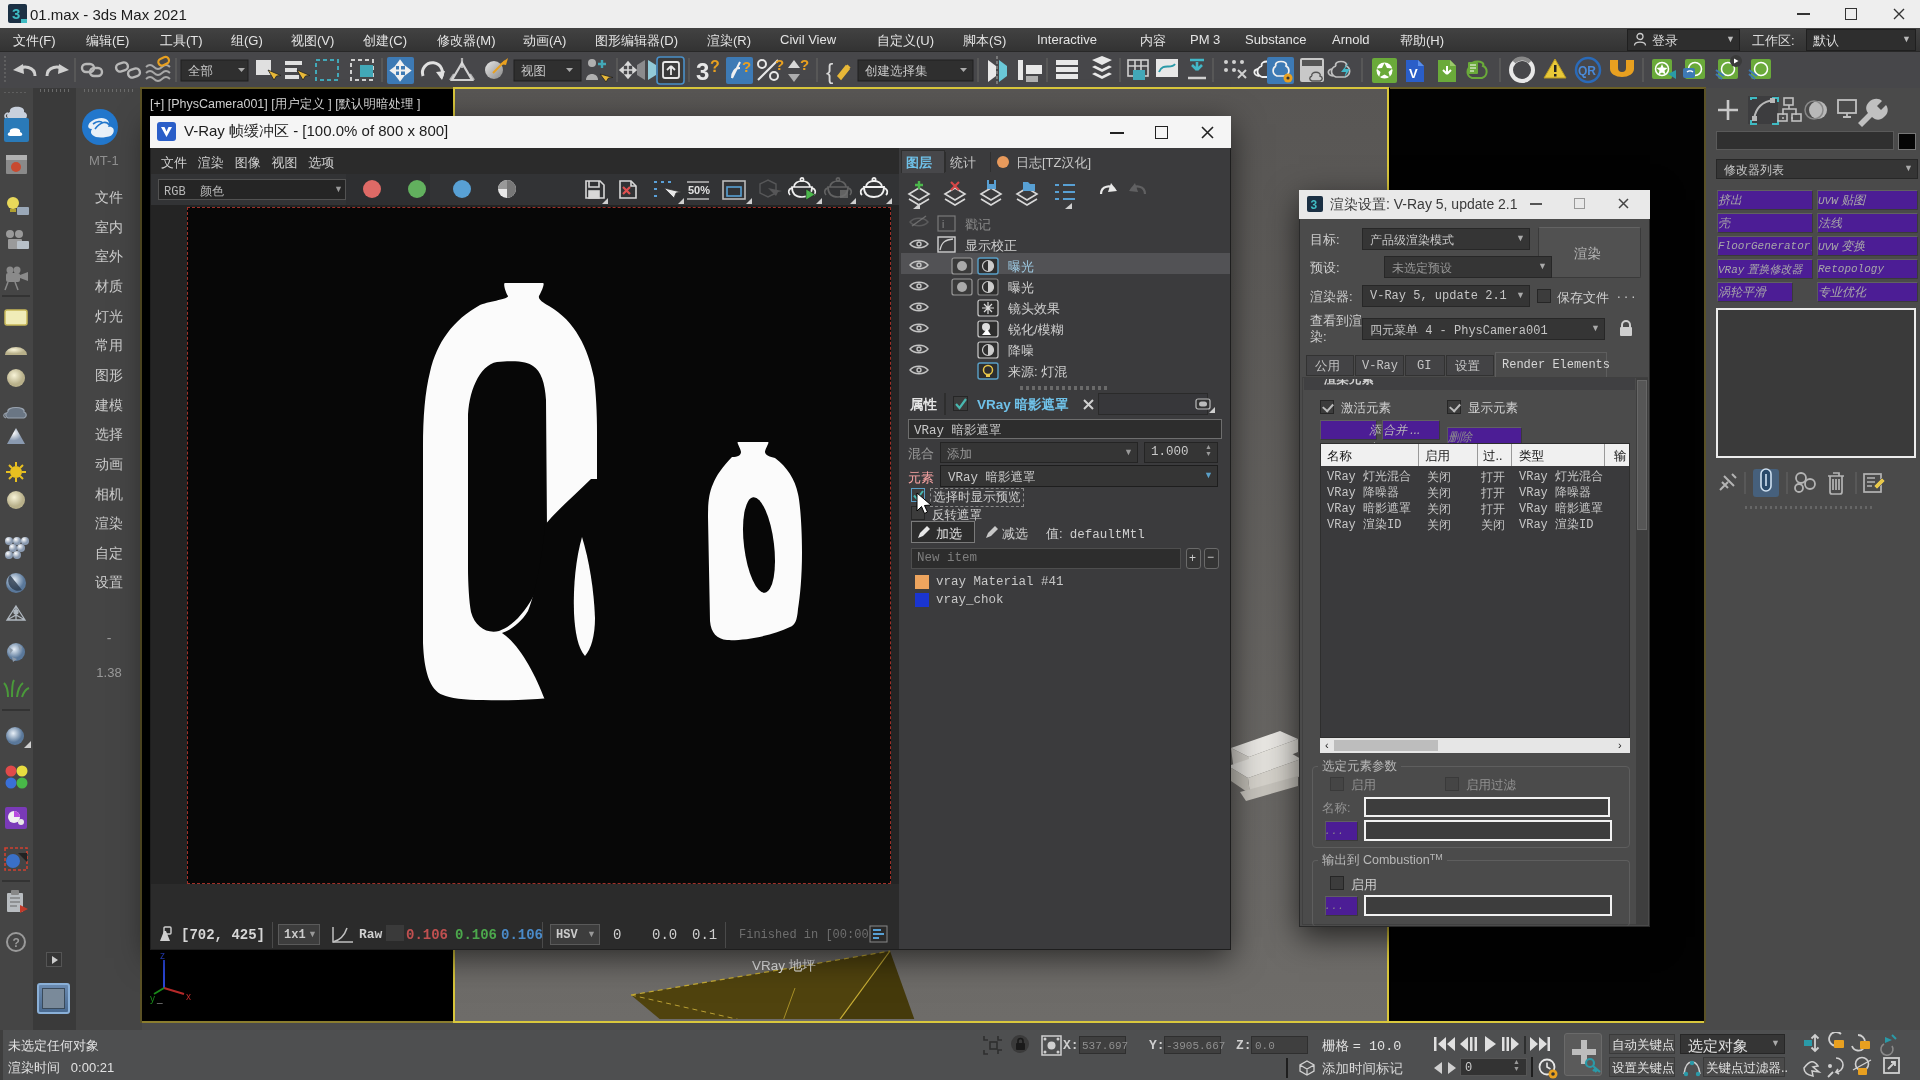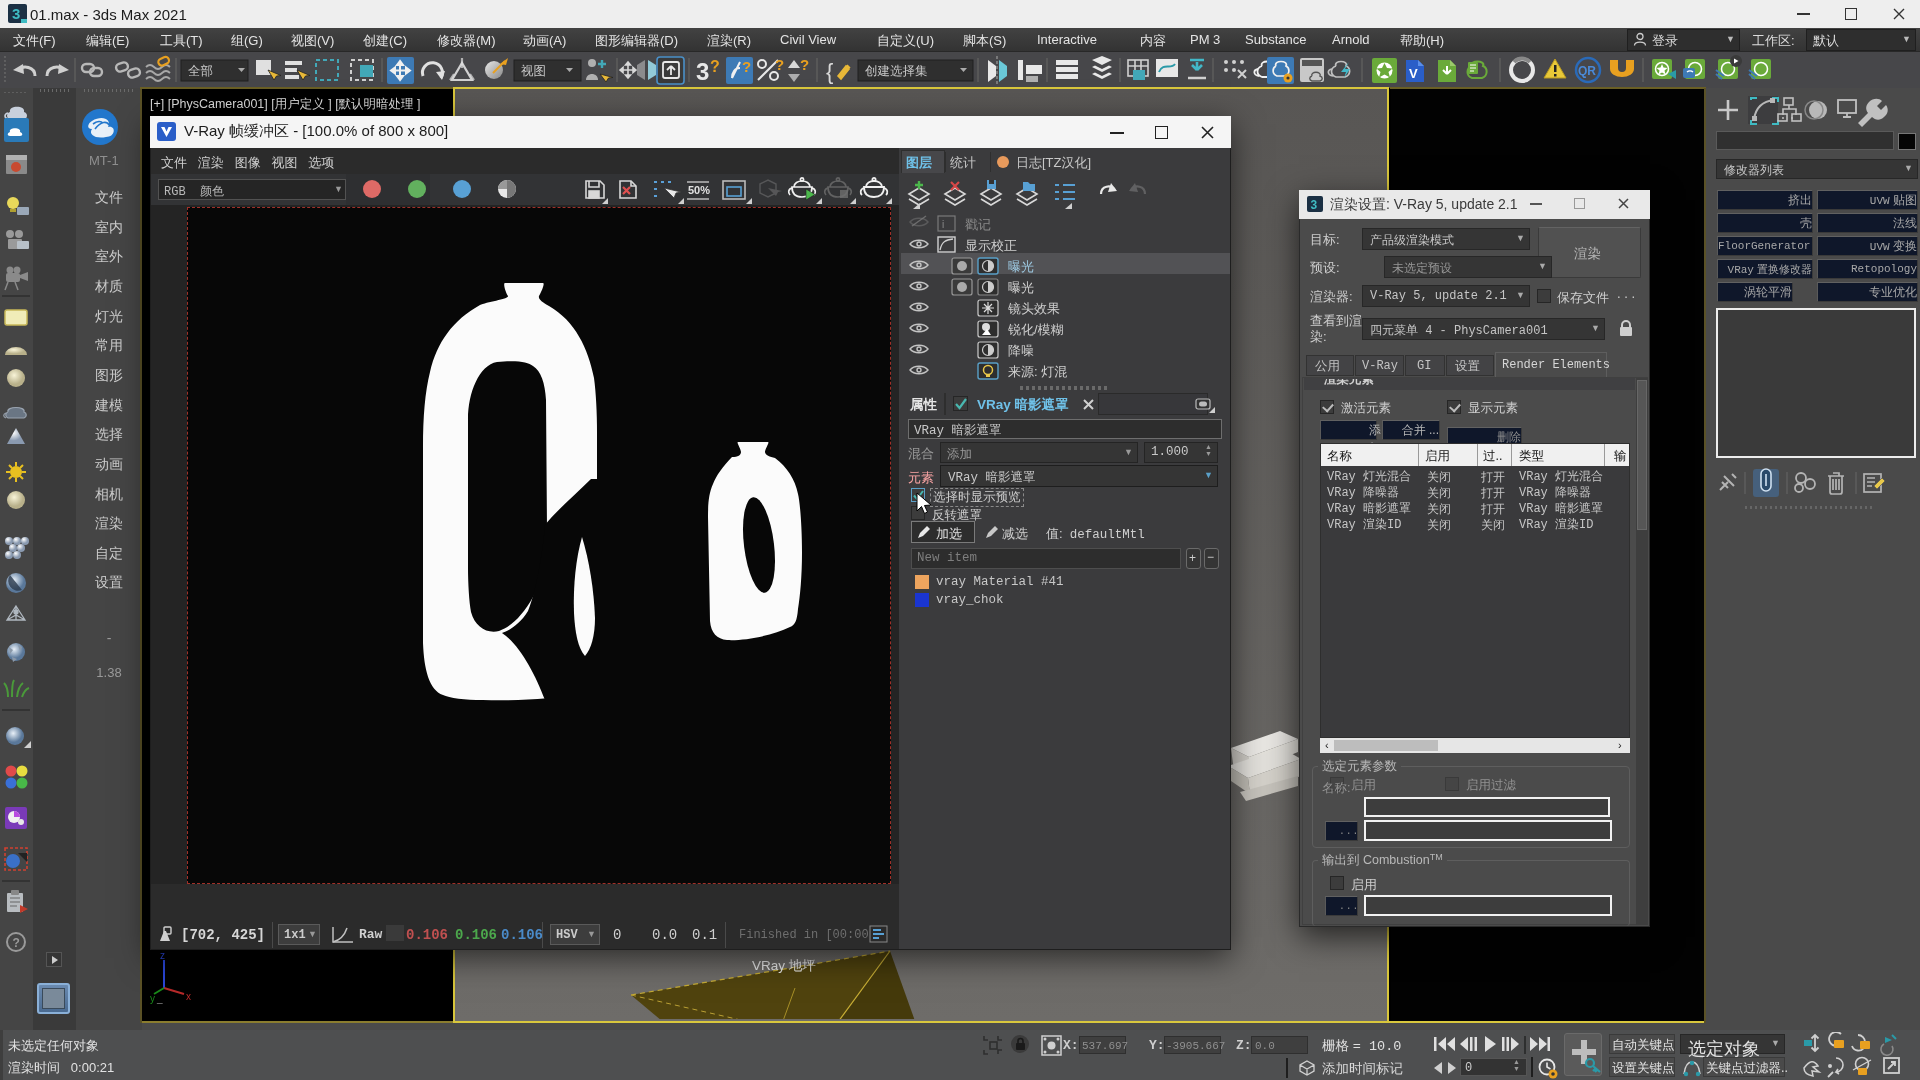--- a/index.html
+++ b/index.html
@@ -3,21 +3,21 @@
 <style>
 html,body{margin:0;padding:0;width:1920px;height:1080px;overflow:hidden;background:#4a4a4a;
 font-family:"Liberation Sans",sans-serif;-webkit-font-smoothing:antialiased;}
 *{box-sizing:border-box;}
 .abs{position:absolute;}
 .txt{white-space:nowrap;}
 .mono{font-family:"Liberation Mono",monospace;}
 .dd{position:absolute;background:#353535;border:1px solid #272727;color:#c6c6c6;font-size:12px;}
 .dd .lbl{position:absolute;left:7px;top:3px;white-space:nowrap;}
 .dd .ar{position:absolute;right:4px;top:4px;font-size:9px;color:#aaa;}
-.btn3{position:absolute;background:#0f172a;border:1px solid #3a3a3a;border-top-color:#616161;border-left-color:#5a5a5a;color:#b8b8b8;font-size:12px;text-align:right;}
+.btn3{position:absolute;background:#4c1d95;border:1px solid #3a3a3a;border-top-color:#616161;border-left-color:#5a5a5a;color:#b8b8b8;font-size:12px;text-align:left;font-style:italic;}
 .chk{position:absolute;width:14px;height:14px;background:#3c3c3c;border:1px solid #262626;}
 .chk.on:after{content:"";position:absolute;left:2px;top:2px;width:8px;height:5px;border-left:2.5px solid #bdbdbd;border-bottom:2.5px solid #bdbdbd;transform:rotate(-48deg);}
 .chk.dim{background:#454545;border-color:#3a3a3a;}
 .winp{position:absolute;background:#3d3d3d;border:2px solid #f2f2f2;}
 .grp{position:absolute;border:1px solid #5e5e5e;border-radius:4px;}
 .grpt{position:absolute;background:#4b4b4b;color:#b9b9b9;font-size:12.5px;padding:0 4px;white-space:nowrap;}
 </style></head>
 <body>
 
 <div class="abs" style="left:0;top:0;width:1920px;height:28px;background:#eeeeee;"></div>
@@ -512,21 +512,21 @@
 <svg class="abs" style="left:1568px;top:1036px;" width="34" height="38">
     <path d="M13 4 h6 v9 h9 v6 h-9 v9 h-6 v-9 h-9 v-6 h9 z" fill="#bdbdbd"></path>
     <circle cx="22" cy="27" r="4" fill="none" stroke="#2a9aa8" stroke-width="2.2"></circle>
     <path d="M25 30 l7 6 m-3 -2 l-2 2 m0 -3 l-2 2" stroke="#2a9aa8" stroke-width="2.2"></path>
   </svg>
 <div class="abs" style="left:1609px;top:1034px;width:66px;height:20px;background:#4a4a4a;border:1px solid #3a3a3a;"></div>
 <div class="abs txt" style="left:1612px;top:1037px;color:#e2e2e2;font-size:12.5px;">自动关键点</div>
 <div class="abs" style="left:1609px;top:1057px;width:66px;height:20px;background:#4a4a4a;border:1px solid #3a3a3a;"></div>
 <div class="abs txt" style="left:1612px;top:1060px;color:#e2e2e2;font-size:12.5px;">设置关键点</div>
 <div class="dd" style="left:1680px;top:1034px;width:105px;height:20px;">
-    <span class="lbl" style="top:2px;font-size:18px;color:#e0e0e0;">选定对象</span>
+    <span class="lbl" style="top:2px;font-size:15px;color:#e0e0e0;">选定对象</span>
     <span class="ar" style="top:3px;">▼</span>
   </div>
 <svg class="abs" style="left:1681px;top:1058px;" width="22" height="20">
     <path d="M3 16 c1 -8 4 -12 8 -12 c4 0 7 4 8 12" stroke="#d0d0d0" stroke-width="1.6" fill="none"></path>
     <circle cx="5" cy="16" r="2.2" fill="#2a9aa8"></circle>
     <circle cx="17" cy="16" r="2.2" fill="#2a9aa8"></circle>
     <circle cx="11" cy="5" r="2.2" fill="#2a9aa8"></circle>
   </svg>
 <div class="abs" style="left:1703px;top:1057px;width:82px;height:20px;background:#4a4a4a;border:1px solid #3a3a3a;"></div>
 <div class="abs txt" style="left:1706px;top:1060px;color:#e2e2e2;font-size:12.5px;">关键点过滤器..</div>
@@ -1015,21 +1015,21 @@
 <div class="abs txt" style="left:1325px;top:739px;color:#222;font-size:11px;">‹</div>
 <div class="abs txt" style="left:1618px;top:739px;color:#222;font-size:11px;">›</div>
 <div class="abs" style="left:1334px;top:740px;width:104px;height:11px;background:#bdbdbd;"></div>
 
 <div class="grp" style="left:1312px;top:766px;width:318px;height:82px;"></div>
 <div class="grpt" style="left:1318px;top:758px;">选定元素参数</div>
 <div class="chk dim" style="left:1330px;top:777px;"></div>
 <div class="abs txt" style="left:1351px;top:777px;color:#939393;font-size:12.5px;">启用</div>
 <div class="chk dim" style="left:1445px;top:777px;"></div>
 <div class="abs txt" style="left:1466px;top:777px;color:#939393;font-size:12.5px;">启用过滤</div>
-<div class="abs txt" style="left:1322px;top:780px;color:#939393;font-size:12.5px;">名称:</div>
+<div class="abs txt" style="left:1322px;top:800px;color:#939393;font-size:12.5px;">名称:</div>
 <div class="winp" style="left:1364px;top:797px;width:246px;height:20px;"></div>
 <div class="btn3" style="left:1325px;top:821px;width:33px;height:20px;line-height:16px;color:#8c8c8c;">. . .</div>
 <div class="winp" style="left:1364px;top:820px;width:248px;height:21px;"></div>
 
 <div class="grp" style="left:1312px;top:860px;width:318px;height:66px;border-bottom:none;"></div>
 <div class="grpt" style="left:1318px;top:852px;">输出到 Combustion<span style="font-size:9px;vertical-align:4px;">TM</span></div>
 <div class="chk" style="left:1330px;top:876px;"></div>
 <div class="abs txt" style="left:1351px;top:876px;color:#cfcfcf;font-size:13px;">启用</div>
 <div class="btn3" style="left:1325px;top:896px;width:33px;height:20px;line-height:16px;color:#8c8c8c;">. . .</div>
 <div class="winp" style="left:1364px;top:895px;width:248px;height:21px;"></div>

